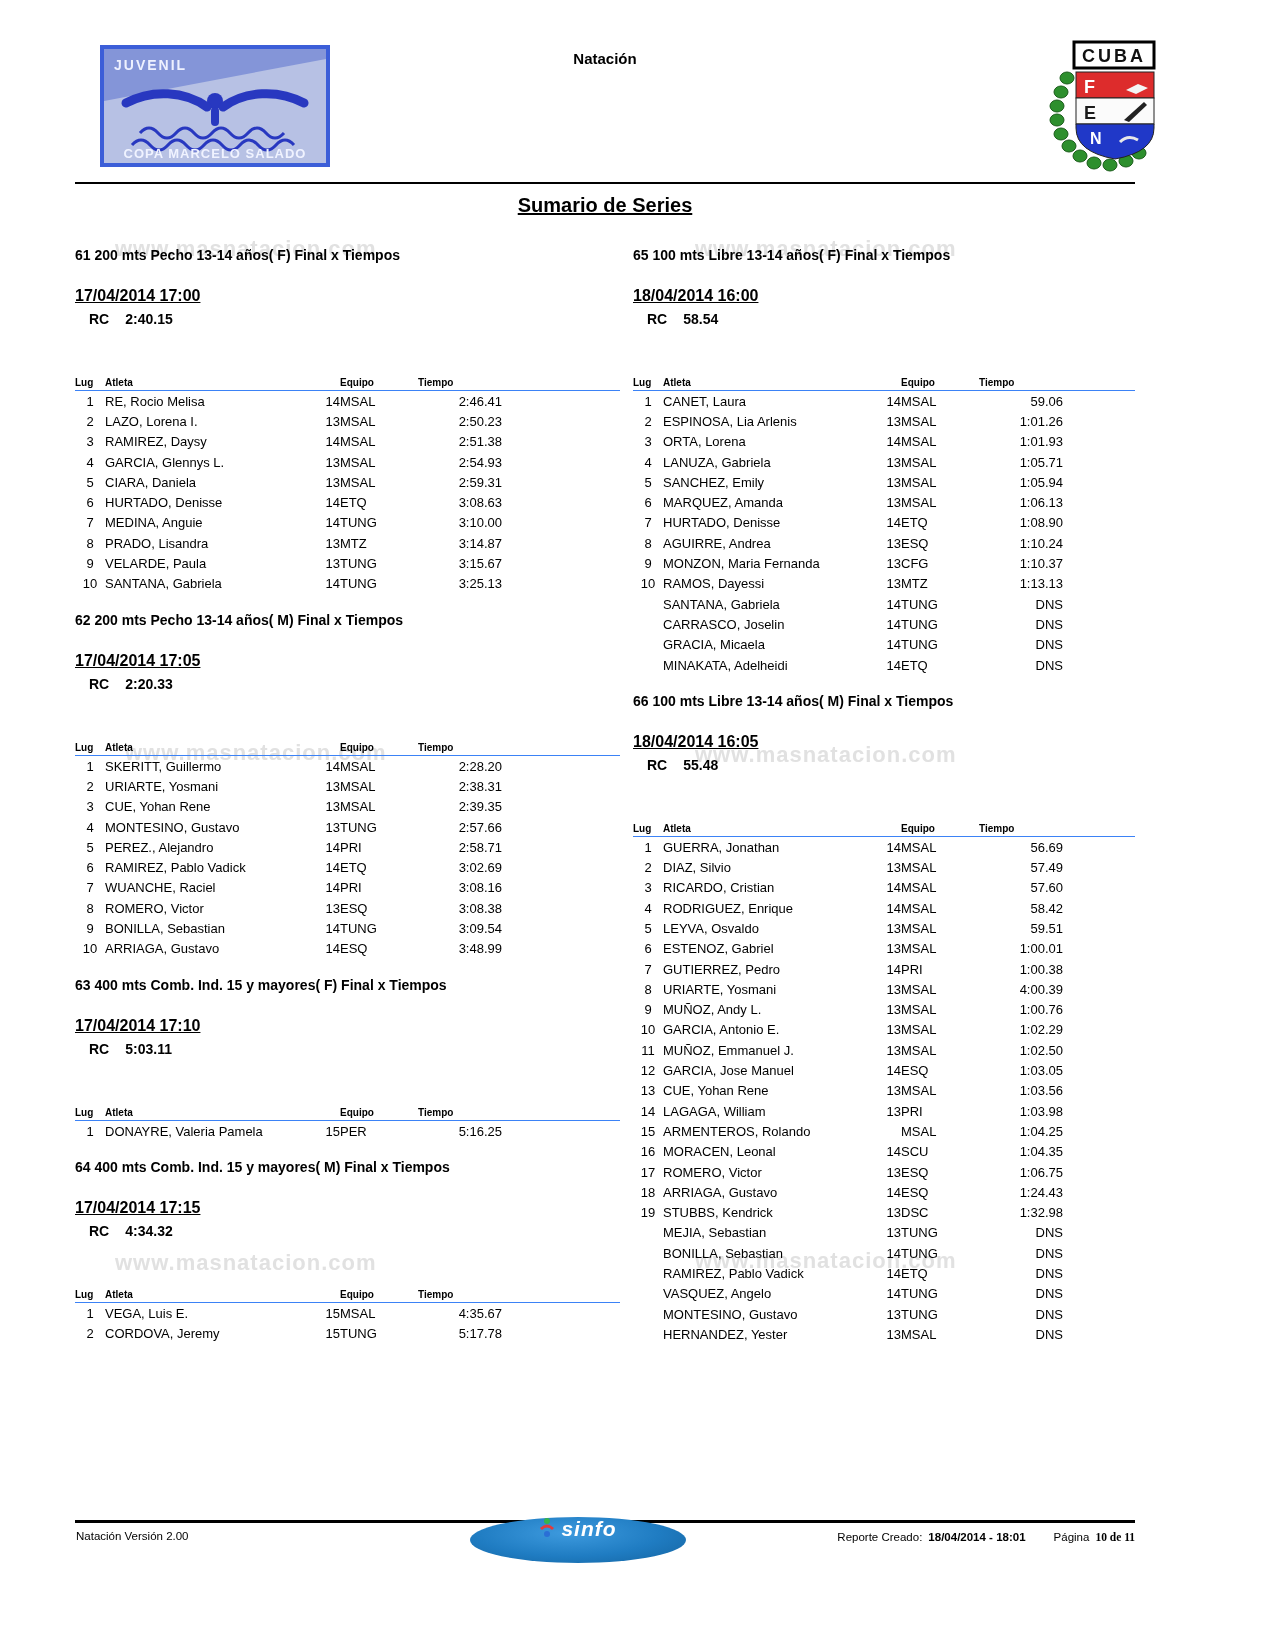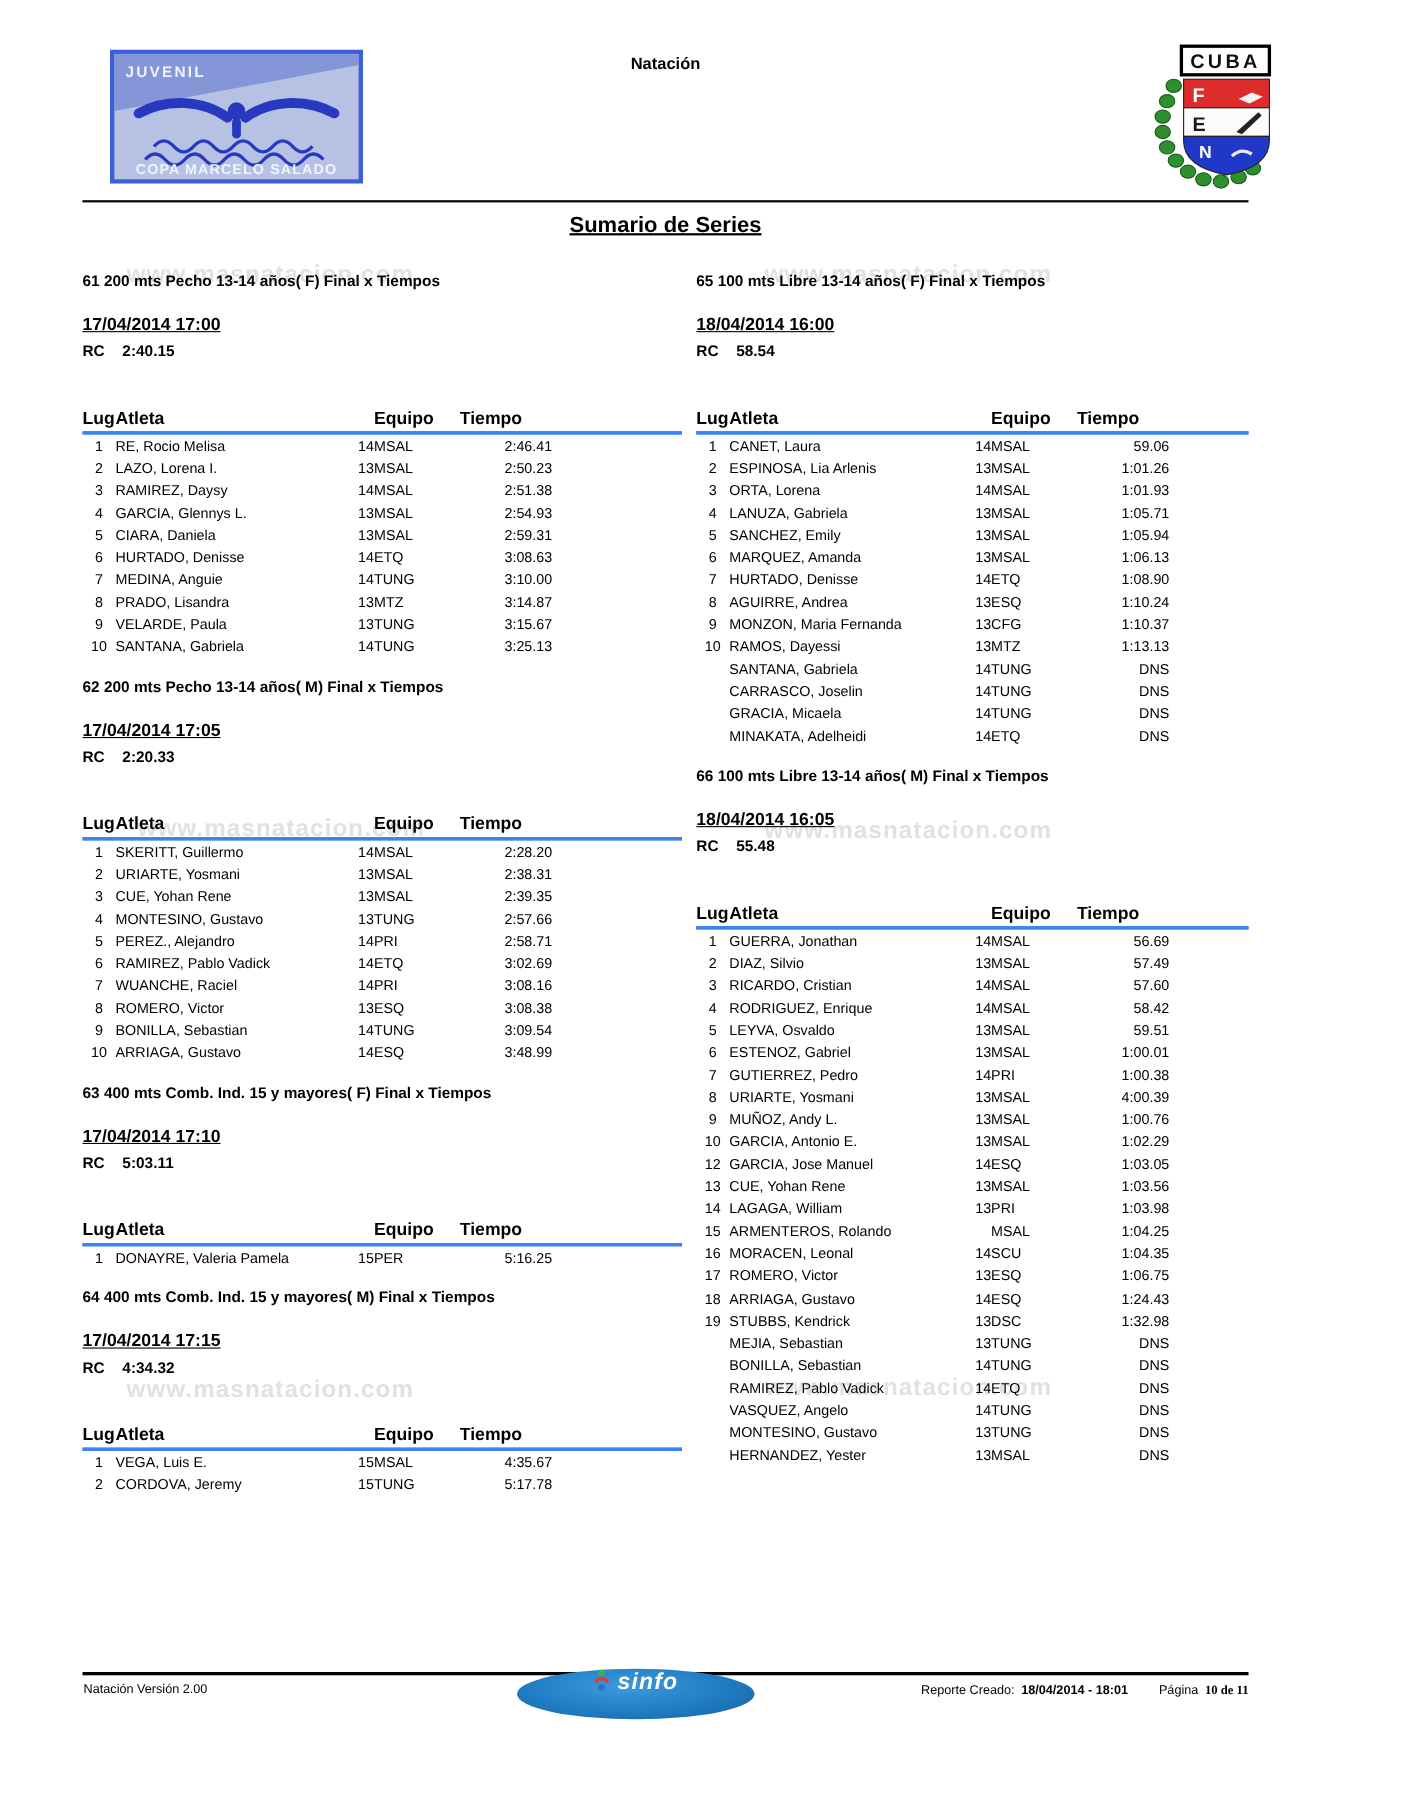--- a/index.html
+++ b/index.html
@@ -28,30 +28,30 @@
   .wm6 { left:695px; top:1248px; }
 
   
   .col { position:absolute; top:247px; z-index:1; }
   .col-left  { left:75px;  width:545px; }
   .col-right { left:633px; width:502px; }
 
   .event { margin:0 0 18px 0; }
   .event-title { font-size:14px; font-weight:bold; line-height:16px; margin:0 0 25px 0; }
   .event-date  { font-size:16px; font-weight:bold; line-height:16px; margin:0 0 7px 0;text-decoration:underline; }
-  .event-rc    { font-size:14px; font-weight:bold; line-height:16px; margin:0 0 45px 0; }
+  .event-rc    { font-size:14px; font-weight:bold; line-height:16px; margin:0 0 45px 14px; }
   .rc-value    { margin-left:16px; }
 
   table.results { width:100%; border-collapse:collapse; table-layout:fixed; }
   .c-lug{width:30px;} .c-edad{width:34px;} .c-equipo{width:78px;} .c-tiempo{width:84px;}
   .col-left  .c-fill{width:118px;}
   .col-right .c-fill{width:72px;}
   table.results th {
-    font-size:16px; font-weight:bold; text-align:left; padding:0 0 2px 0;
-    height:16px; border-bottom:3px solid #3b82f6; vertical-align:bottom;
+    font-size:10px; font-weight:bold; text-align:left; padding:0 0 2px 0;
+    height:16px; border-bottom:1px solid #3b82f6; vertical-align:bottom;
     overflow:hidden; white-space:nowrap;
   }
   table.results td {
     font-size:13px; padding:0; height:20.3px; vertical-align:middle;
     overflow:hidden; white-space:nowrap;
   }
   td.lug   { text-align:center; }
   .edad    { text-align:right; }
   th.equipo, td.equipo { padding-left:14px; }
   .tiempo  { text-align:right; }
@@ -685,20 +685,28 @@
             </tr>
             <tr>
               <td class="lug">10</td>
               <td class="atleta">GARCIA, Antonio E.</td>
               <td class="edad">13</td>
               <td class="equipo">MSAL</td>
               <td class="tiempo">1:02.29</td>
               <td class="fill"></td>
             </tr>
             <tr>
+              <td class="lug">11</td>
+              <td class="atleta">MUÑOZ, Emmanuel J.</td>
+              <td class="edad">13</td>
+              <td class="equipo">MSAL</td>
+              <td class="tiempo">1:02.50</td>
+              <td class="fill"></td>
+            </tr>
+            <tr>
               <td class="lug">12</td>
               <td class="atleta">GARCIA, Jose Manuel</td>
               <td class="edad">14</td>
               <td class="equipo">ESQ</td>
               <td class="tiempo">1:03.05</td>
               <td class="fill"></td>
             </tr>
             <tr>
               <td class="lug">13</td>
               <td class="atleta">CUE, Yohan Rene</td>

